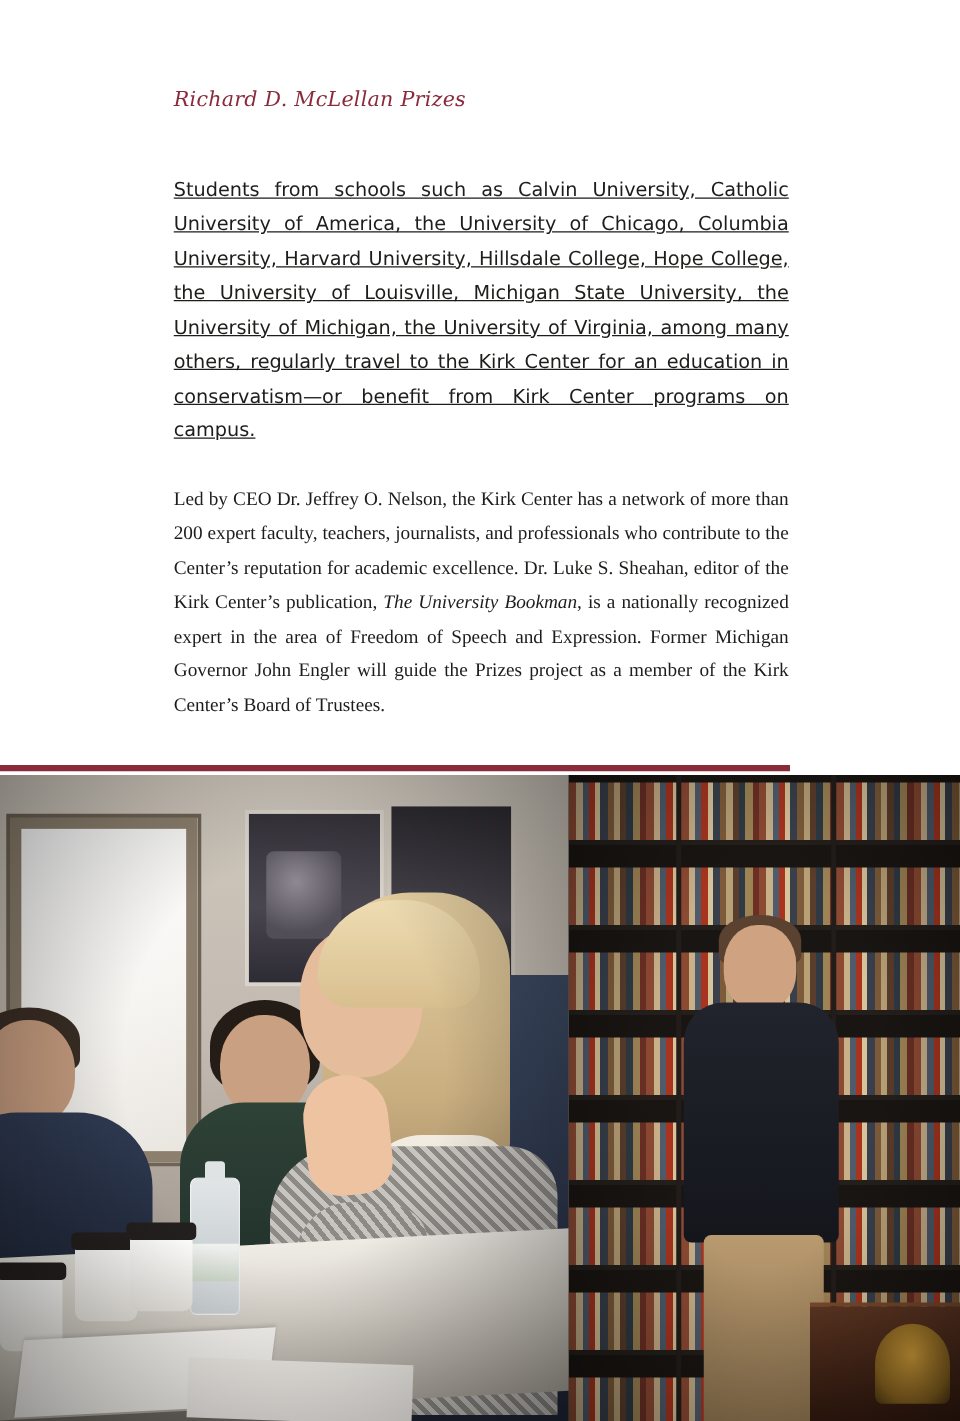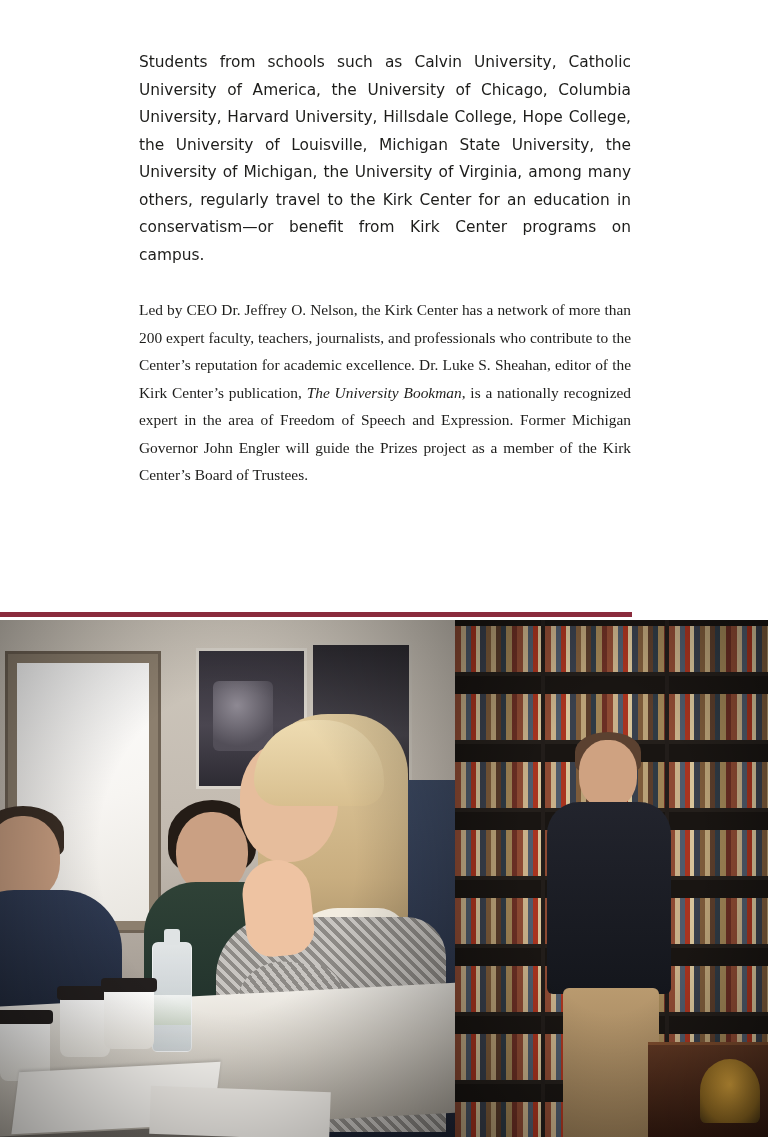--- a/index.html
+++ b/index.html
@@ -44,20 +44,21 @@
     font-size: 15.4px;
     line-height: 27.5px;
     color: #1d1d1b;
     text-align: justify;
     text-justify: inter-word;
     margin: 0;
   }
 
   .para-1 {
     margin-top: 49px;
+    text-decoration: underline;
   }
   .para-2 {
     margin-top: 27px;
     font-family: Liberation Serif, serif;
   }
   .para-2 em {
     font-style: italic;
   }
 
   
@@ -481,20 +482,21 @@
     pointer-events: none;
   }
 </style>
 </head>
 <body>
 
 <div class="page">
 
   <div class="content">
 
+    <div class="eyebrow">Richard D. McLellan Prizes</div>
 
     <p class="body-para para-1">Students from schools such as Calvin University, Catholic University of America, the University of Chicago, Columbia University, Harvard University, Hillsdale College, Hope College, the University of Louisville, Michigan State University, the University of Michigan, the University of Virginia, among many others, regularly travel to the Kirk Center for an education in conservatism—or benefit from Kirk Center programs on campus.</p>
 
     <p class="body-para para-2"><span>Led by CEO Dr. Jeffrey O. Nelson, the Kirk Center has a network of more than 200 expert faculty, teachers, journalists, and professionals who contribute to the Center’s reputation for academic excellence. Dr. Luke S. Sheahan, editor of the Kirk Center’s publication, </span><em>The University Bookman</em><span>, is a nationally recognized expert in the area of Freedom of Speech and Expression. Former Michigan Governor John Engler will guide the Prizes project as a member of the Kirk Center’s Board of Trustees.</span></p>
 
   </div>
 
   <div class="image-band">
 
     <div class="maroon-rule"></div>

